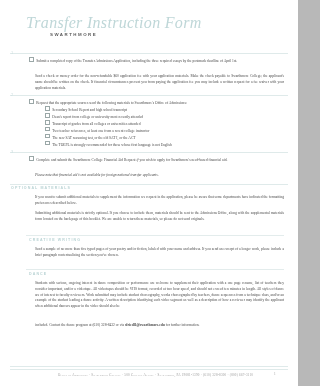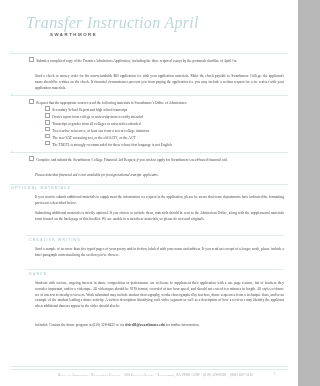--- a/index.html
+++ b/index.html
@@ -35,21 +35,21 @@
   .footer-rule{position:absolute;left:10px;right:10px;height:0;border-top:0.5px solid #dfeaea;}
   .footer{position:absolute;font-family:"Liberation Serif",serif;font-size:3.2px;
           color:#9a9a9a;letter-spacing:.25px;font-variant:small-caps;white-space:nowrap;}
   .pageno{position:absolute;font-family:"Liberation Serif",serif;font-size:3.4px;color:#9a9a9a;}
 </style>
 </head>
 <body>
 
 <div class="page">
 
-  <div class="title">Transfer Instruction April</div>
+  <div class="title">Transfer Instruction Form</div>
   <div class="wordmark">SWARTHMORE</div>
 
   <div class="rule" style="top:53px;"></div>
   <div class="num" style="left:11px;top:50px;">1</div>
 
   <div class="item body" style="left:29px;top:57px;width:255px;">
     <span class="cb"></span><span class="txt">Submit a completed copy of the Transfer Admissions Application, including the three required essays by the postmark deadline of April 1st.</span>
   </div>
   <div class="body" style="left:35px;top:74px;width:249px;">Send a check or money order for the non-refundable $60 application fee with your application materials. Make the check payable to Swarthmore College; the applicant's name should be written on the check. If financial circumstances prevent you from paying the application fee you may include a written request for a fee waiver with your application materials.</div>
 

